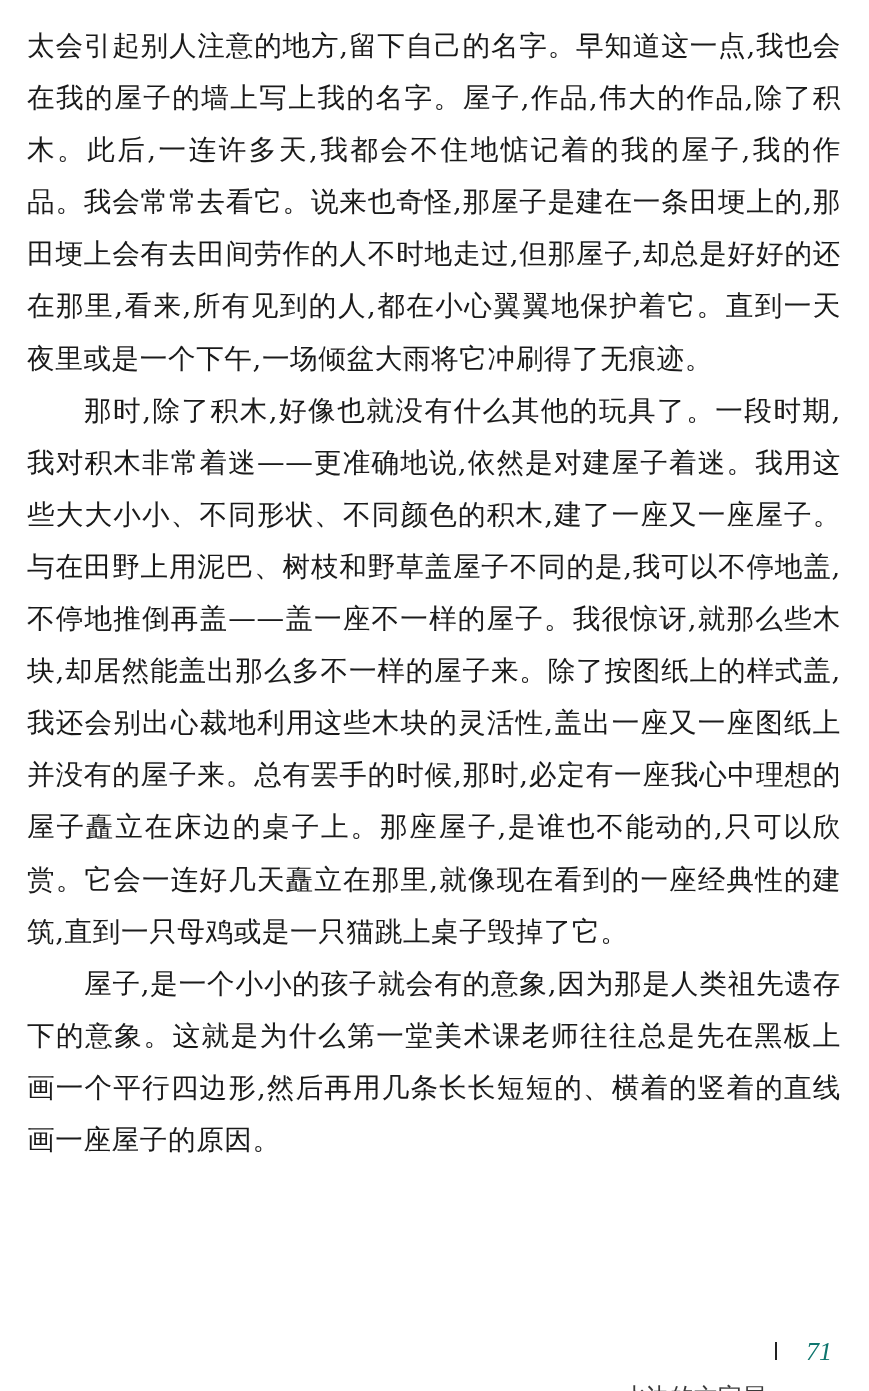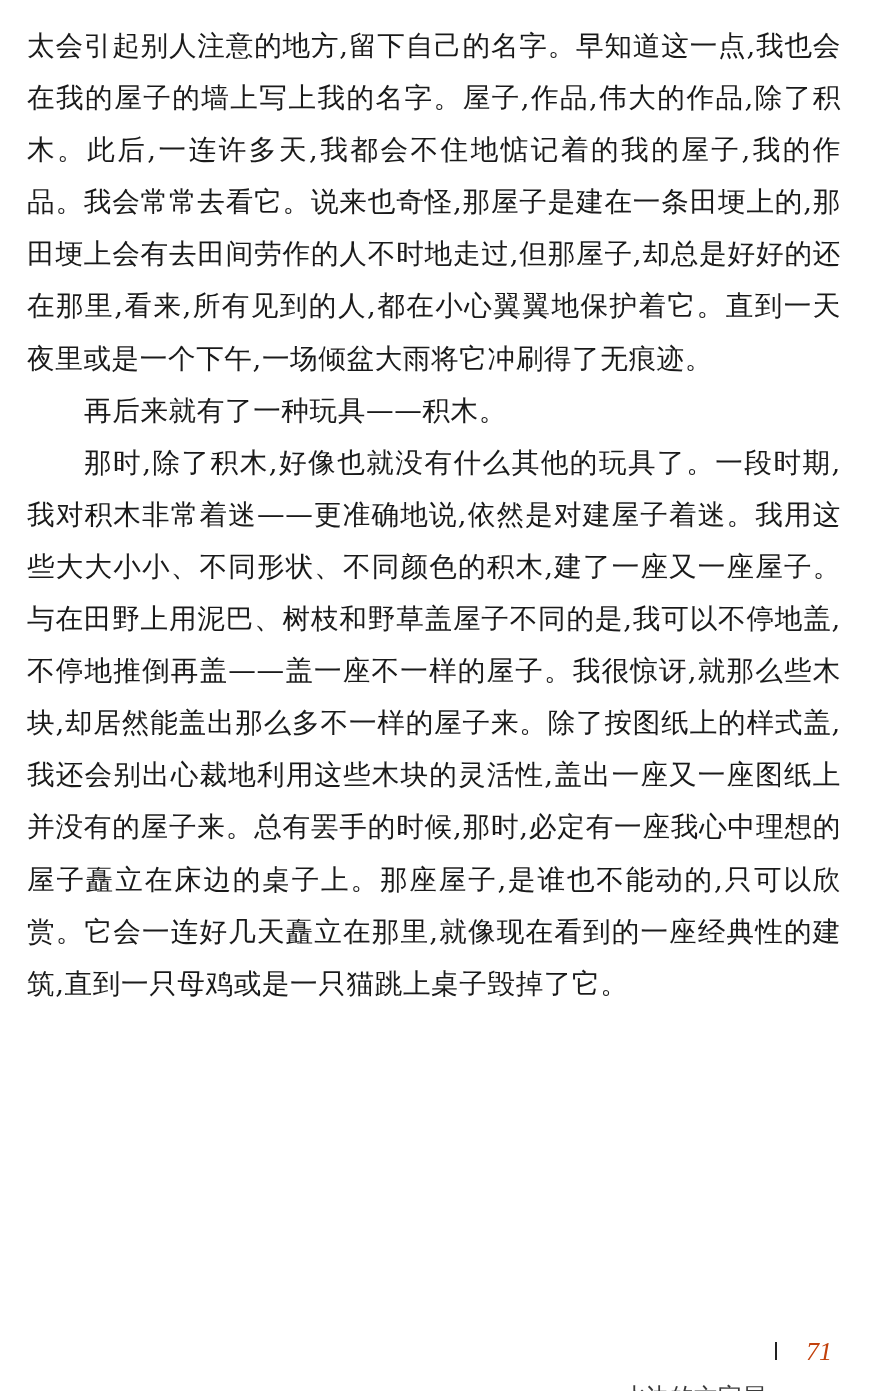--- a/index.html
+++ b/index.html
@@ -59,29 +59,29 @@
       background: #222222;
     }
     .page-number {
       position: absolute;
       left: 806px;
       top: 0px;
       font-family: "Liberation Serif", "DejaVu Serif", serif;
       font-style: italic;
       font-size: 26px;
       line-height: 32px;
-      color: #c2410c;
+      color: #0f766e;
     }
   </style>
 </head>
 <body>
 
 <main class="page-body">
   <p class="para">太会引起别人注意的地方,留下自己的名字。早知道这一点,我也会在我的屋子的墙上写上我的名字。屋子,作品,伟大的作品,除了积木。此后,一连许多天,我都会不住地惦记着的我的屋子,我的作品。我会常常去看它。说来也奇怪,那屋子是建在一条田埂上的,那田埂上会有去田间劳作的人不时地走过,但那屋子,却总是好好的还在那里,看来,所有见到的人,都在小心翼翼地保护着它。直到一天夜里或是一个下午,一场倾盆大雨将它冲刷得了无痕迹。</p>
-  <p class="para indent">再后来就有了一种玩具——积木。</p>
   <p class="para indent">那时,除了积木,好像也就没有什么其他的玩具了。一段时期,我对积木非常着迷——更准确地说,依然是对建屋子着迷。我用这些大大小小、不同形状、不同颜色的积木,建了一座又一座屋子。与在田野上用泥巴、树枝和野草盖屋子不同的是,我可以不停地盖,不停地推倒再盖——盖一座不一样的屋子。我很惊讶,就那么些木块,却居然能盖出那么多不一样的屋子来。除了按图纸上的样式盖,我还会别出心裁地利用这些木块的灵活性,盖出一座又一座图纸上并没有的屋子来。总有罢手的时候,那时,必定有一座我心中理想的屋子矗立在床边的桌子上。那座屋子,是谁也不能动的,只可以欣赏。它会一连好几天矗立在那里,就像现在看到的一座经典性的建筑,直到一只母鸡或是一只猫跳上桌子毁掉了它。</p>
+  <p class="para indent">屋子,是一个小小的孩子就会有的意象,因为那是人类祖先遗存下的意象。这就是为什么第一堂美术课老师往往总是先在黑板上画一个平行四边形,然后再用几条长长短短的、横着的竖着的直线画一座屋子的原因。</p>
 </main>
 
 <footer class="footer">
   <span class="running-title">水边的文字屋</span>
   <span class="separator"></span>
   <span class="page-number">71</span>
 </footer>
 
 </body></html>

